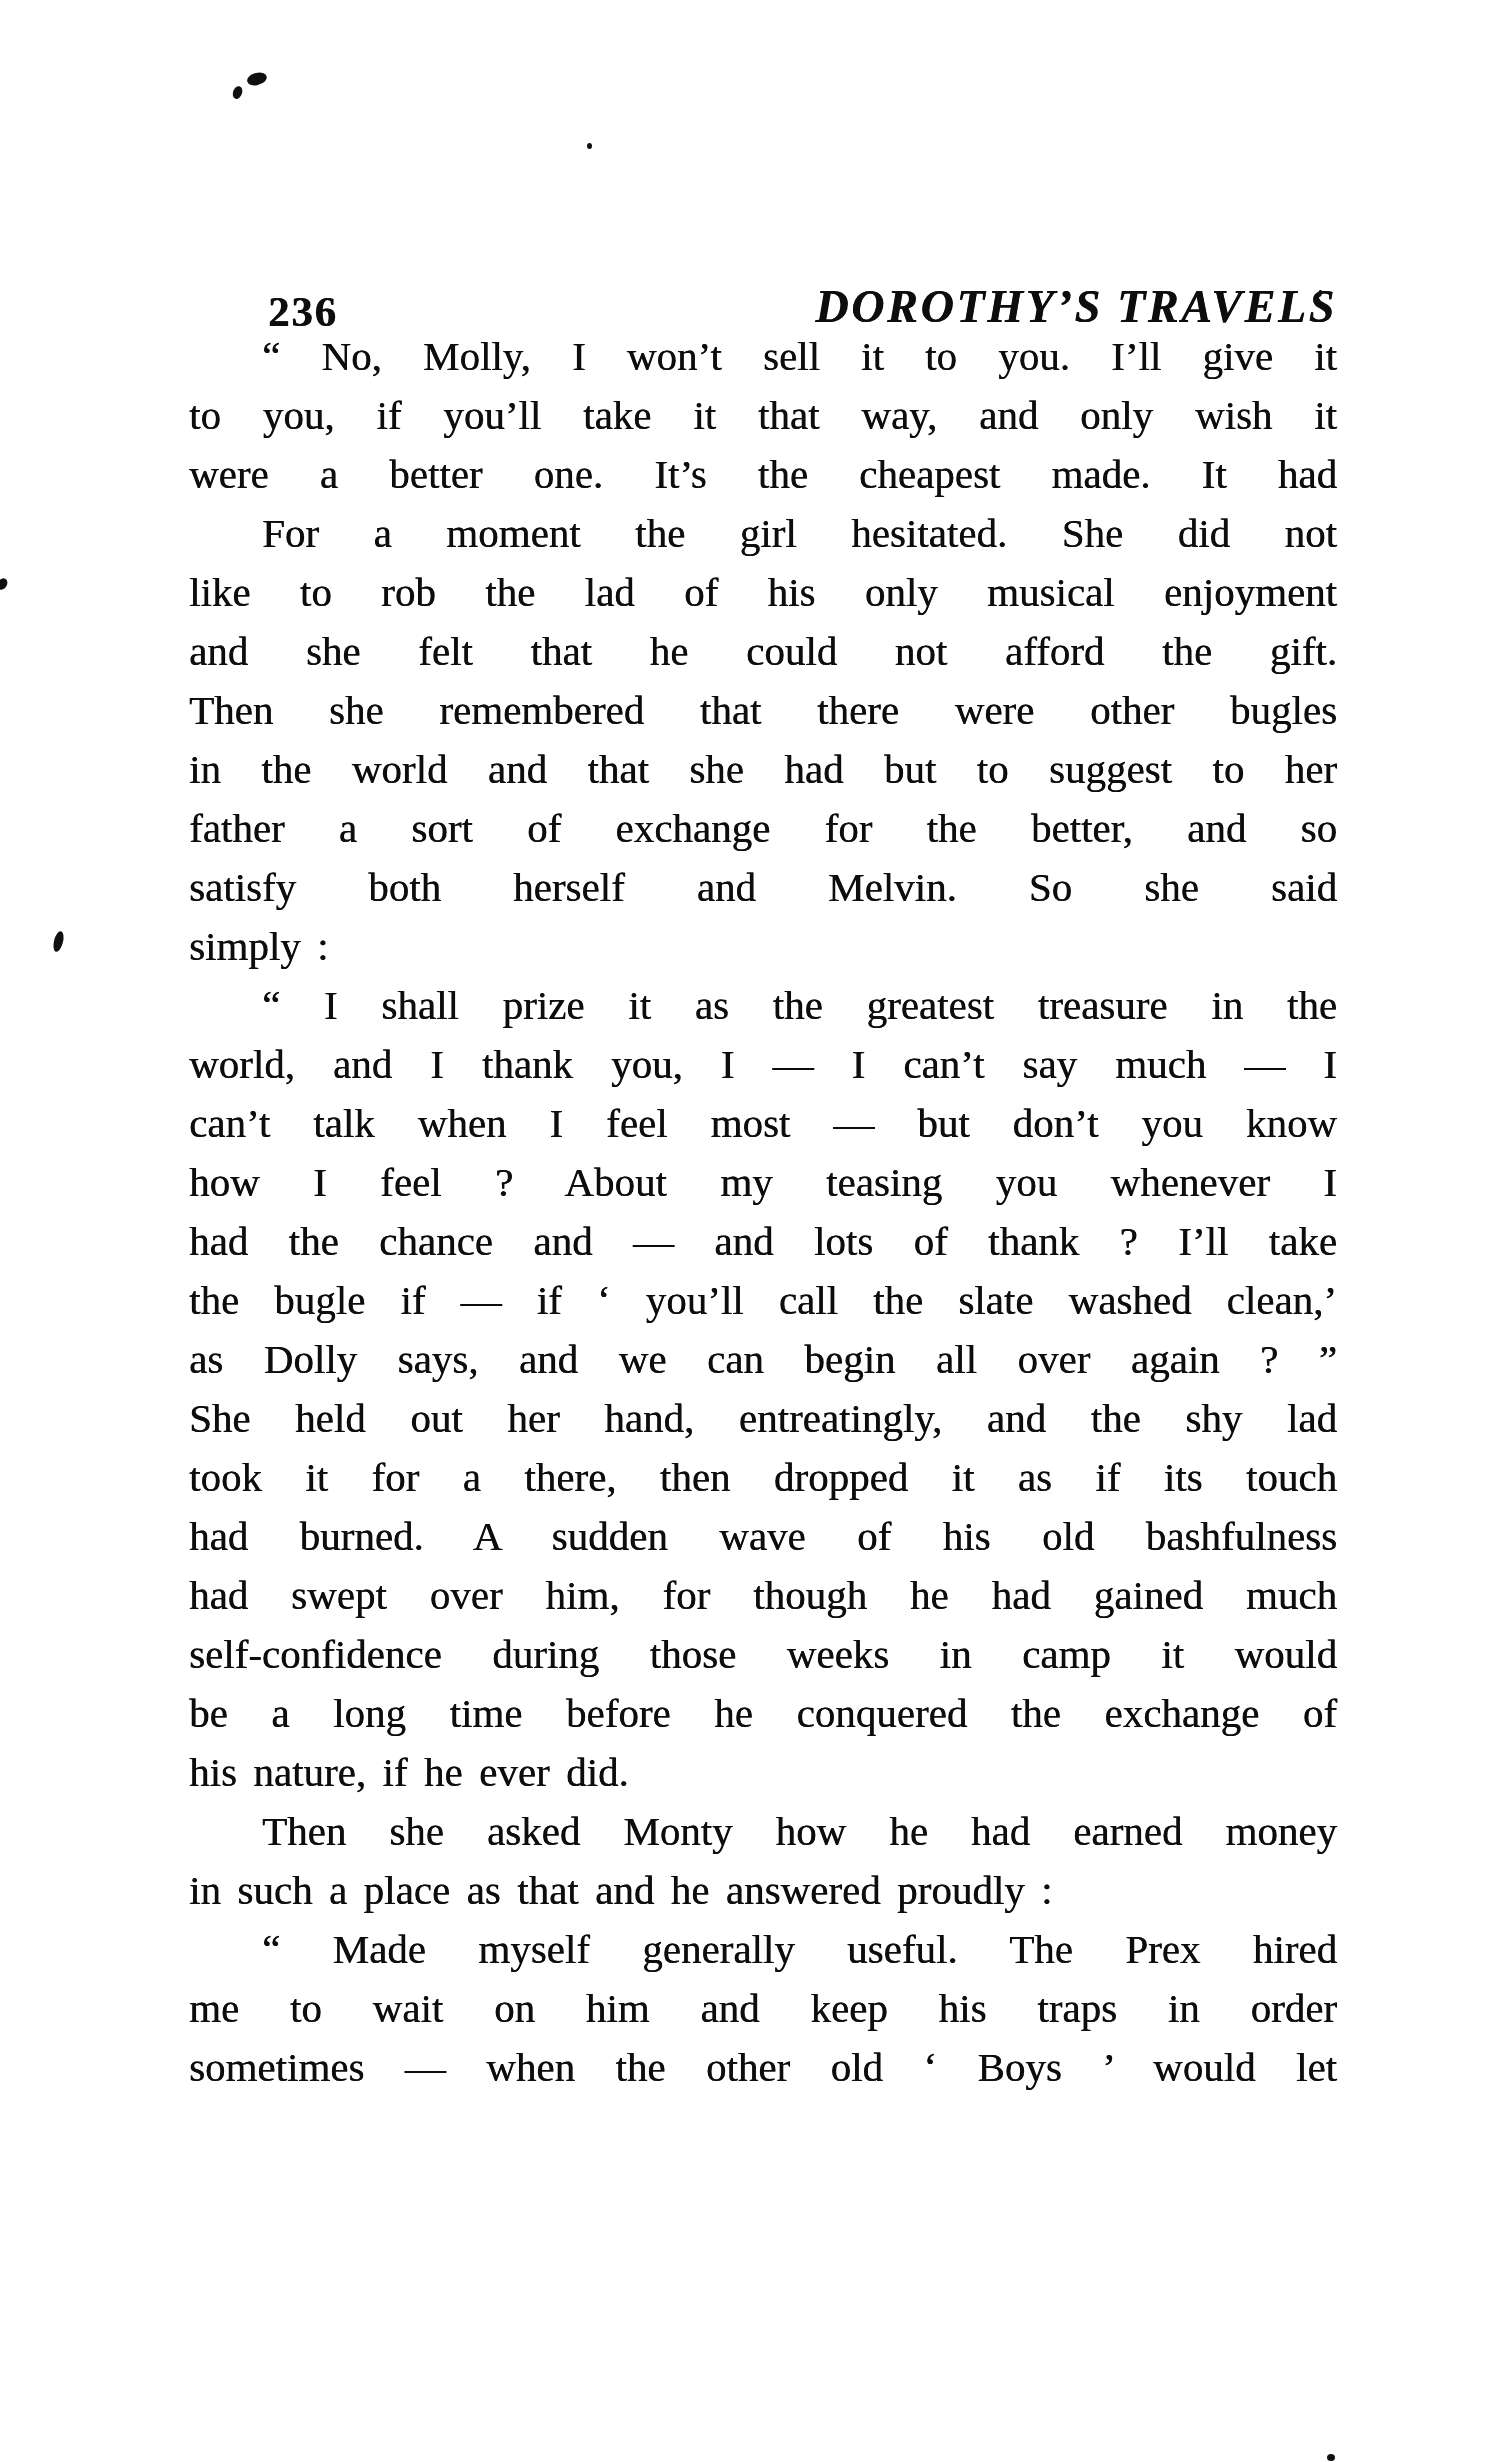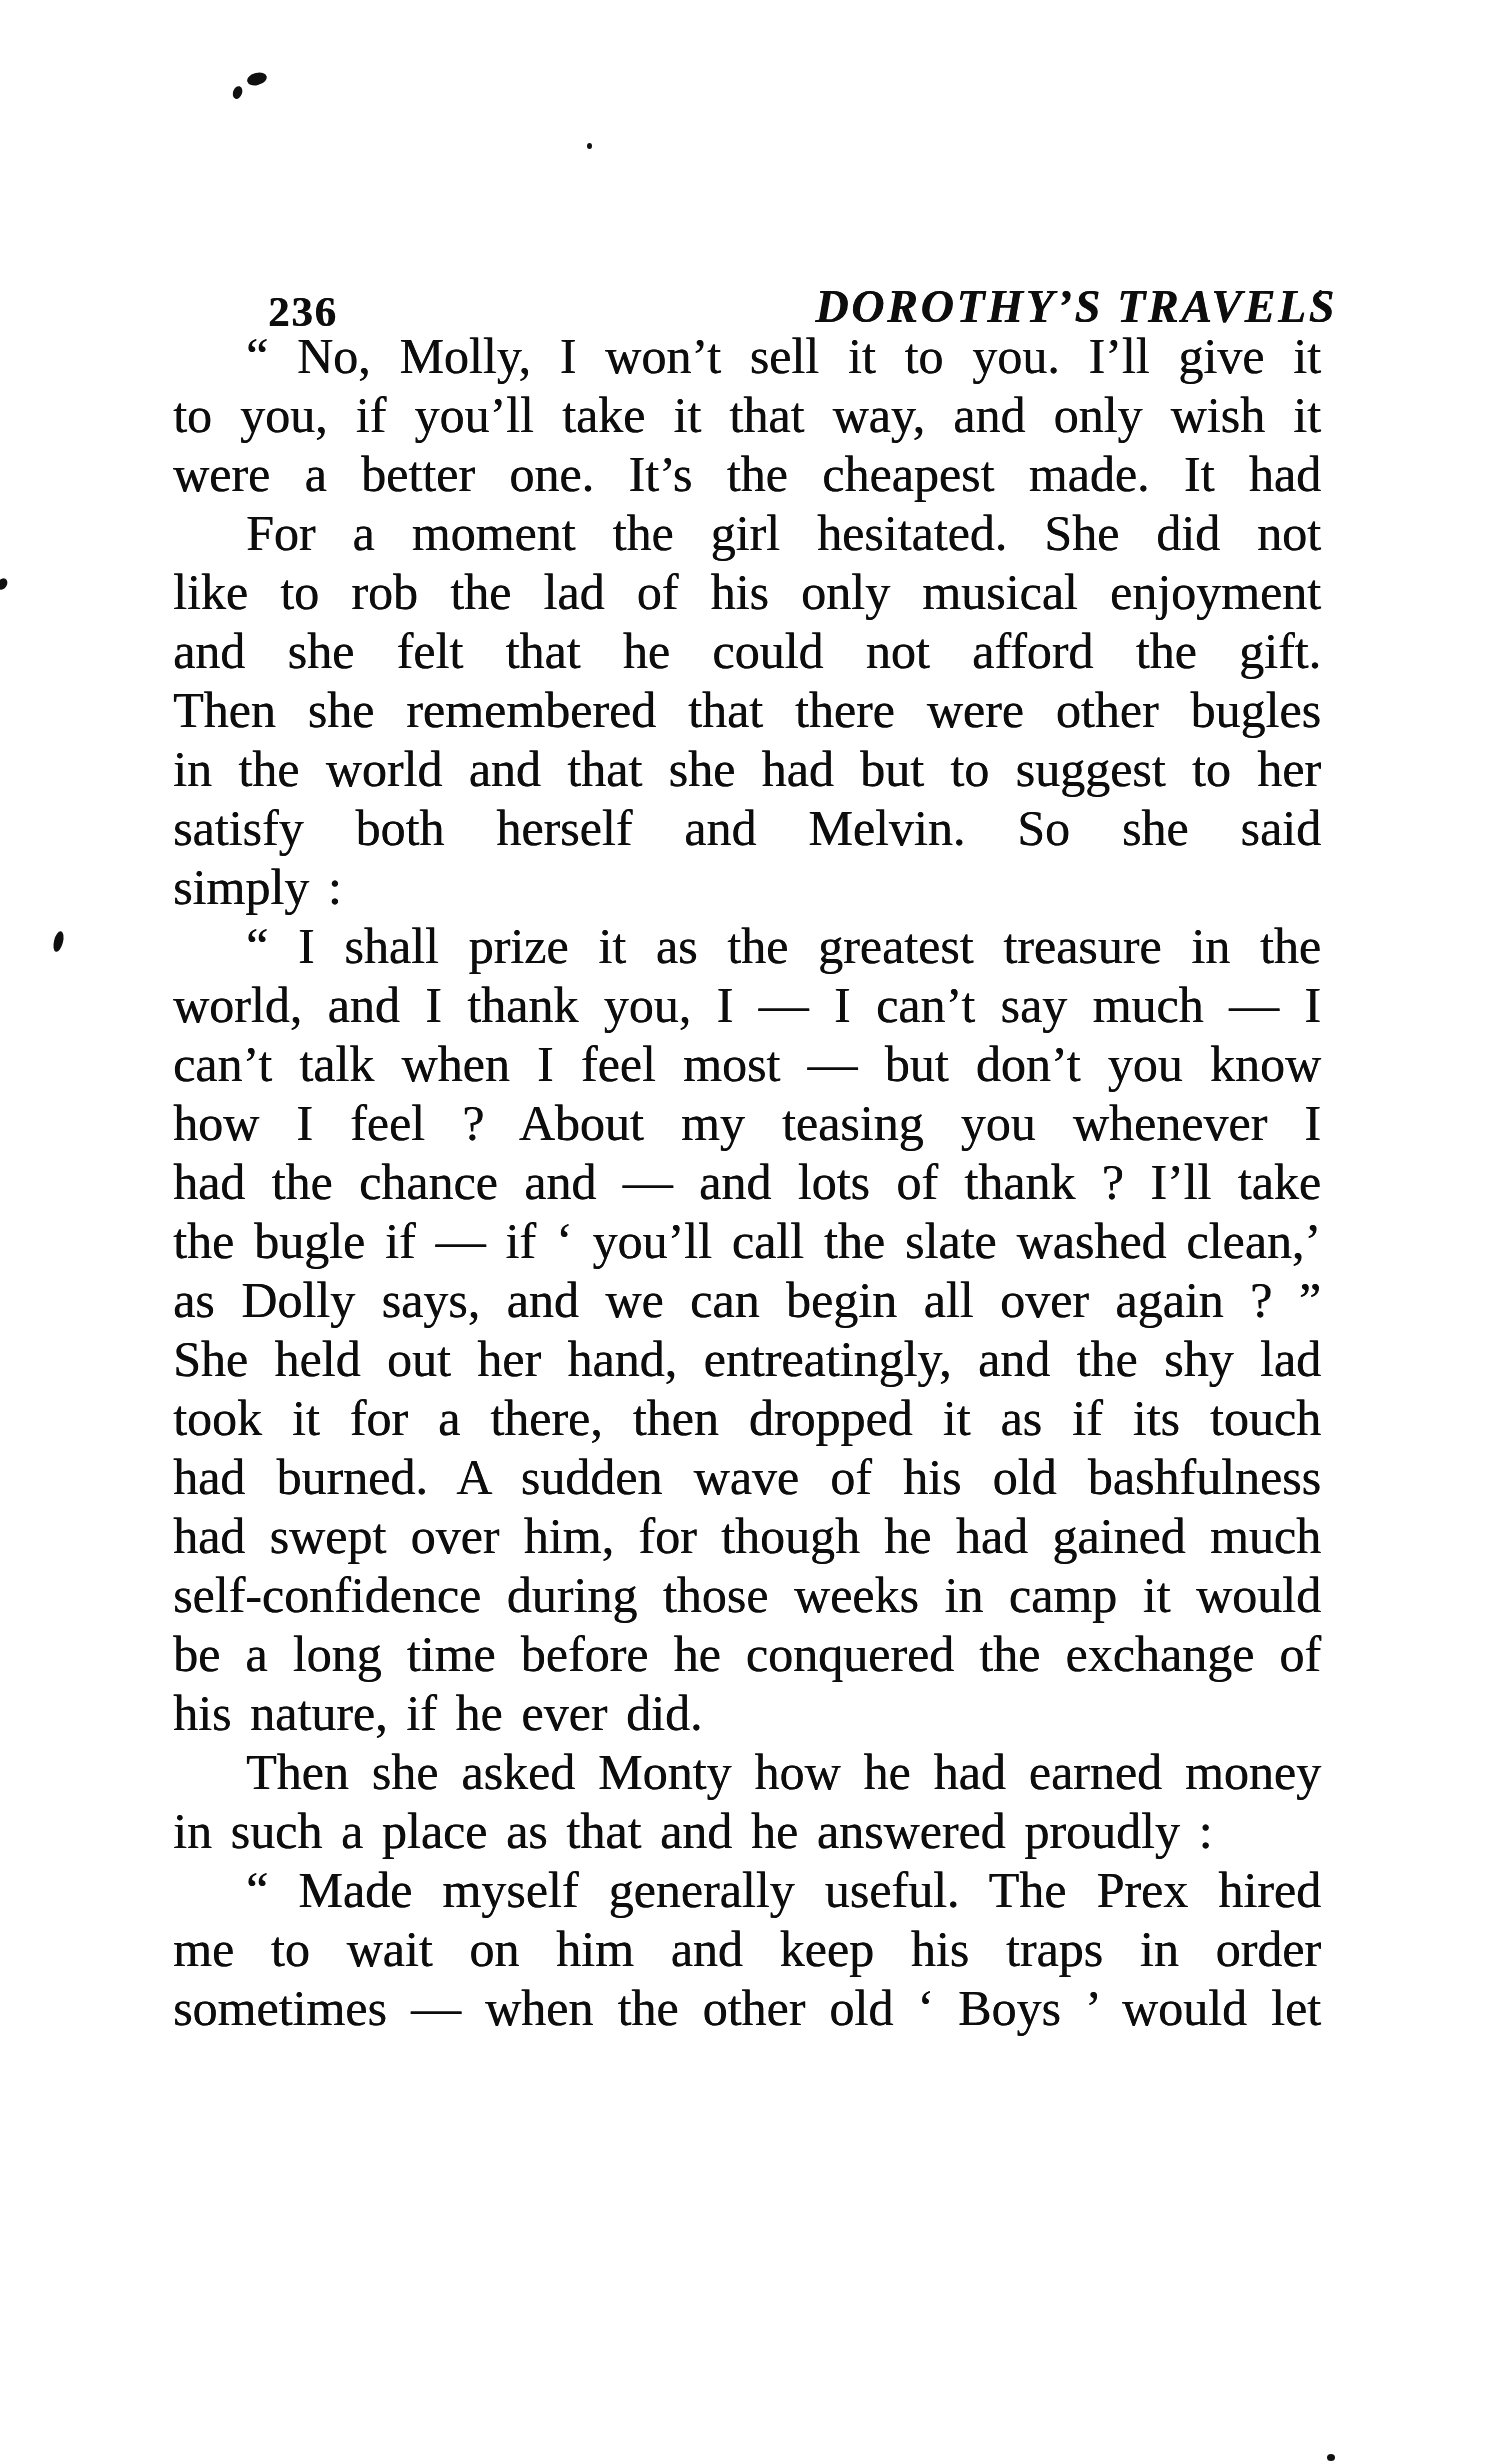--- a/index.html
+++ b/index.html
@@ -22,22 +22,22 @@
     text-shadow:0.4px 0 0 currentColor;
   }
   .head-title{
     display:block;text-align:right;
     font-style:italic;font-weight:700;
     font-size:46px;letter-spacing:2.7px;
     text-shadow:0.4px 0 0 currentColor;
   }
   .text-block{
     position:absolute;
-    left:173px;top:327px;width:1148px;
-    font-size:50px;line-height:59px;
+    left:189px;top:327px;width:1148px;
+    font-size:41px;line-height:59px;
     text-shadow:0.4px 0 0 currentColor;
     word-spacing:1.8px;
   }
   .line{
     text-align:justify;
     text-align-last:justify;
     height:59px;
   }
   .line.indent{padding-left:73px;}
   .line.short{
@@ -62,20 +62,21 @@
 
   <div class="text-block">
       <div class="line indent">“ No, Molly, I won’t sell it to you. I’ll give it</div>
       <div class="line">to you, if you’ll take it that way, and only wish it</div>
       <div class="line">were a better one. It’s the cheapest made. It had</div>
       <div class="line indent">For a moment the girl hesitated. She did not</div>
       <div class="line">like to rob the lad of his only musical enjoyment</div>
       <div class="line">and she felt that he could not afford the gift.</div>
       <div class="line">Then she remembered that there were other bugles</div>
       <div class="line">in the world and that she had but to suggest to her</div>
+      <div class="line">father a sort of exchange for the better, and so</div>
       <div class="line">satisfy both herself and Melvin. So she said</div>
       <div class="line short">simply :</div>
       <div class="line indent">“ I shall prize it as the greatest treasure in the</div>
       <div class="line">world, and I thank you, I — I can’t say much — I</div>
       <div class="line">can’t talk when I feel most — but don’t you know</div>
       <div class="line">how I feel ? About my teasing you whenever I</div>
       <div class="line">had the chance and — and lots of thank ? I’ll take</div>
       <div class="line">the bugle if — if ‘ you’ll call the slate washed clean,’</div>
       <div class="line">as Dolly says, and we can begin all over again ? ”</div>
       <div class="line">She held out her hand, entreatingly, and the shy lad</div>

